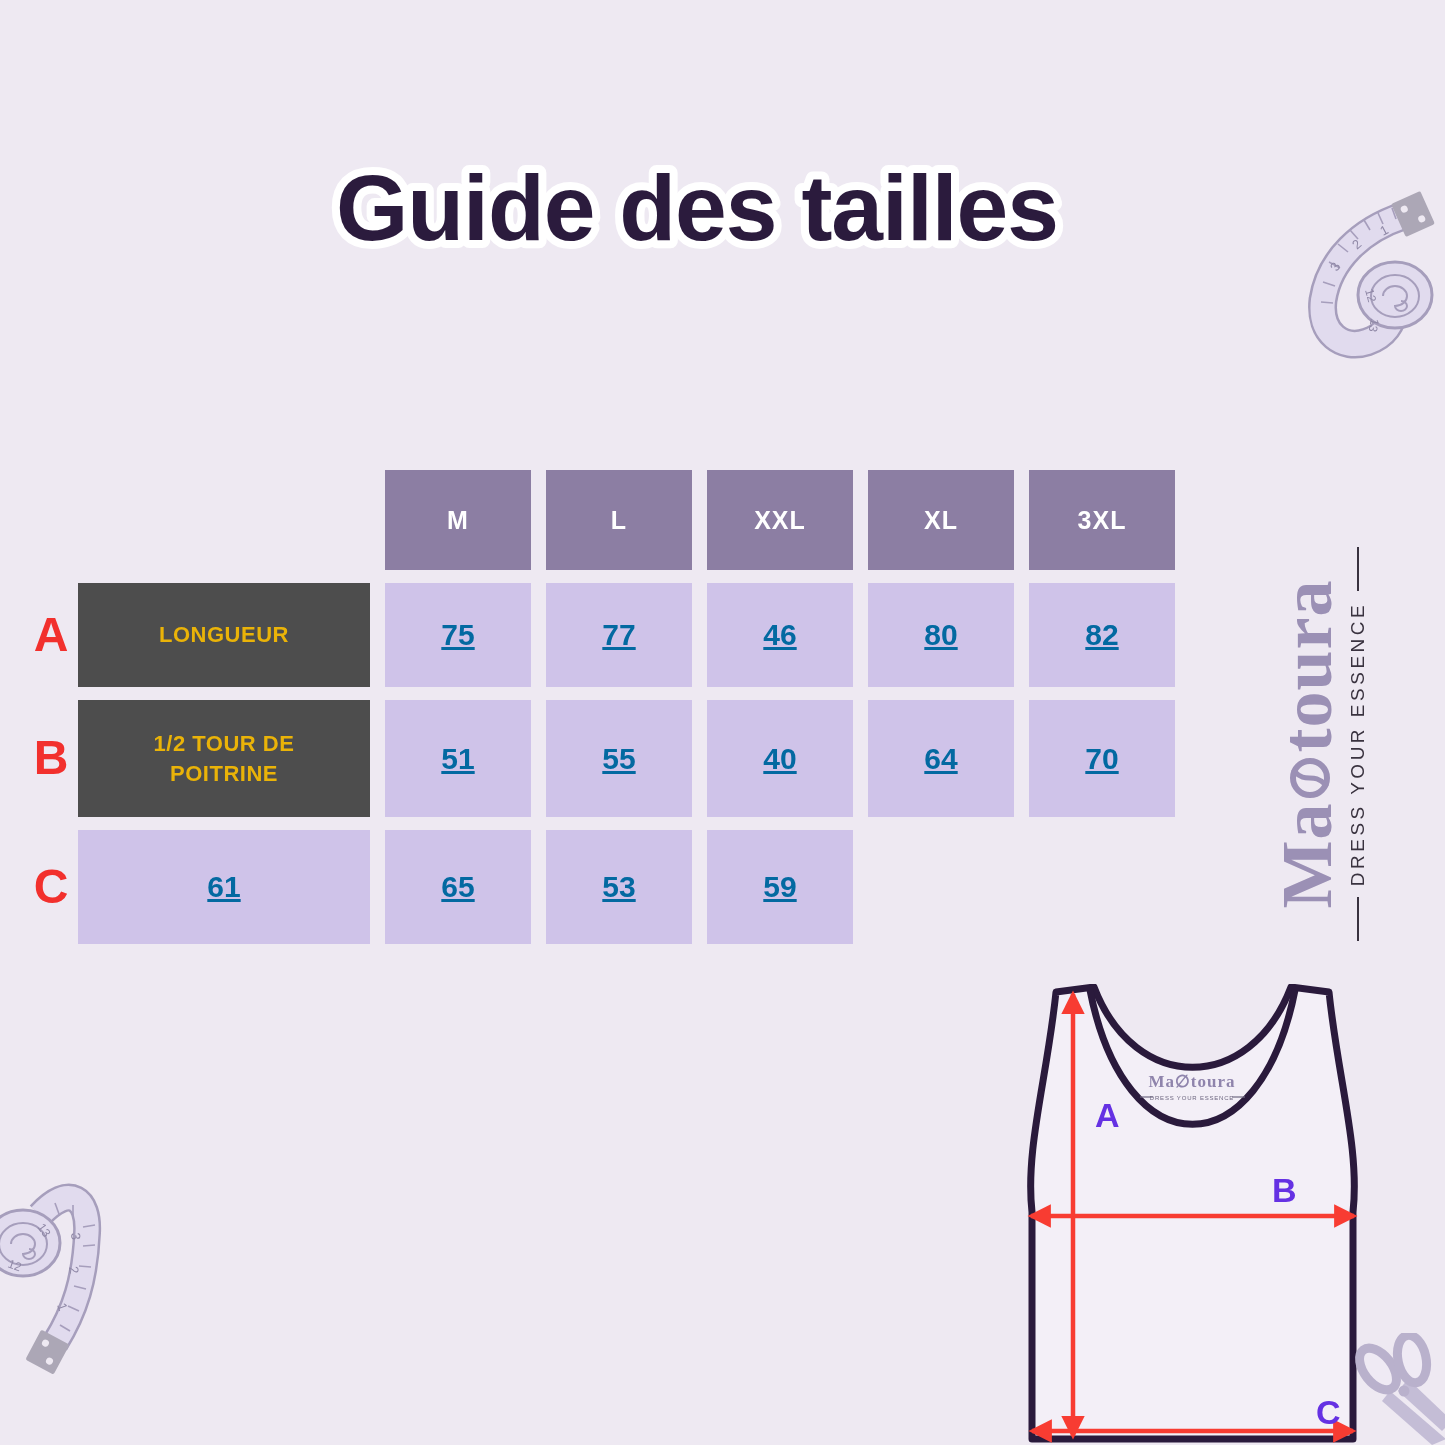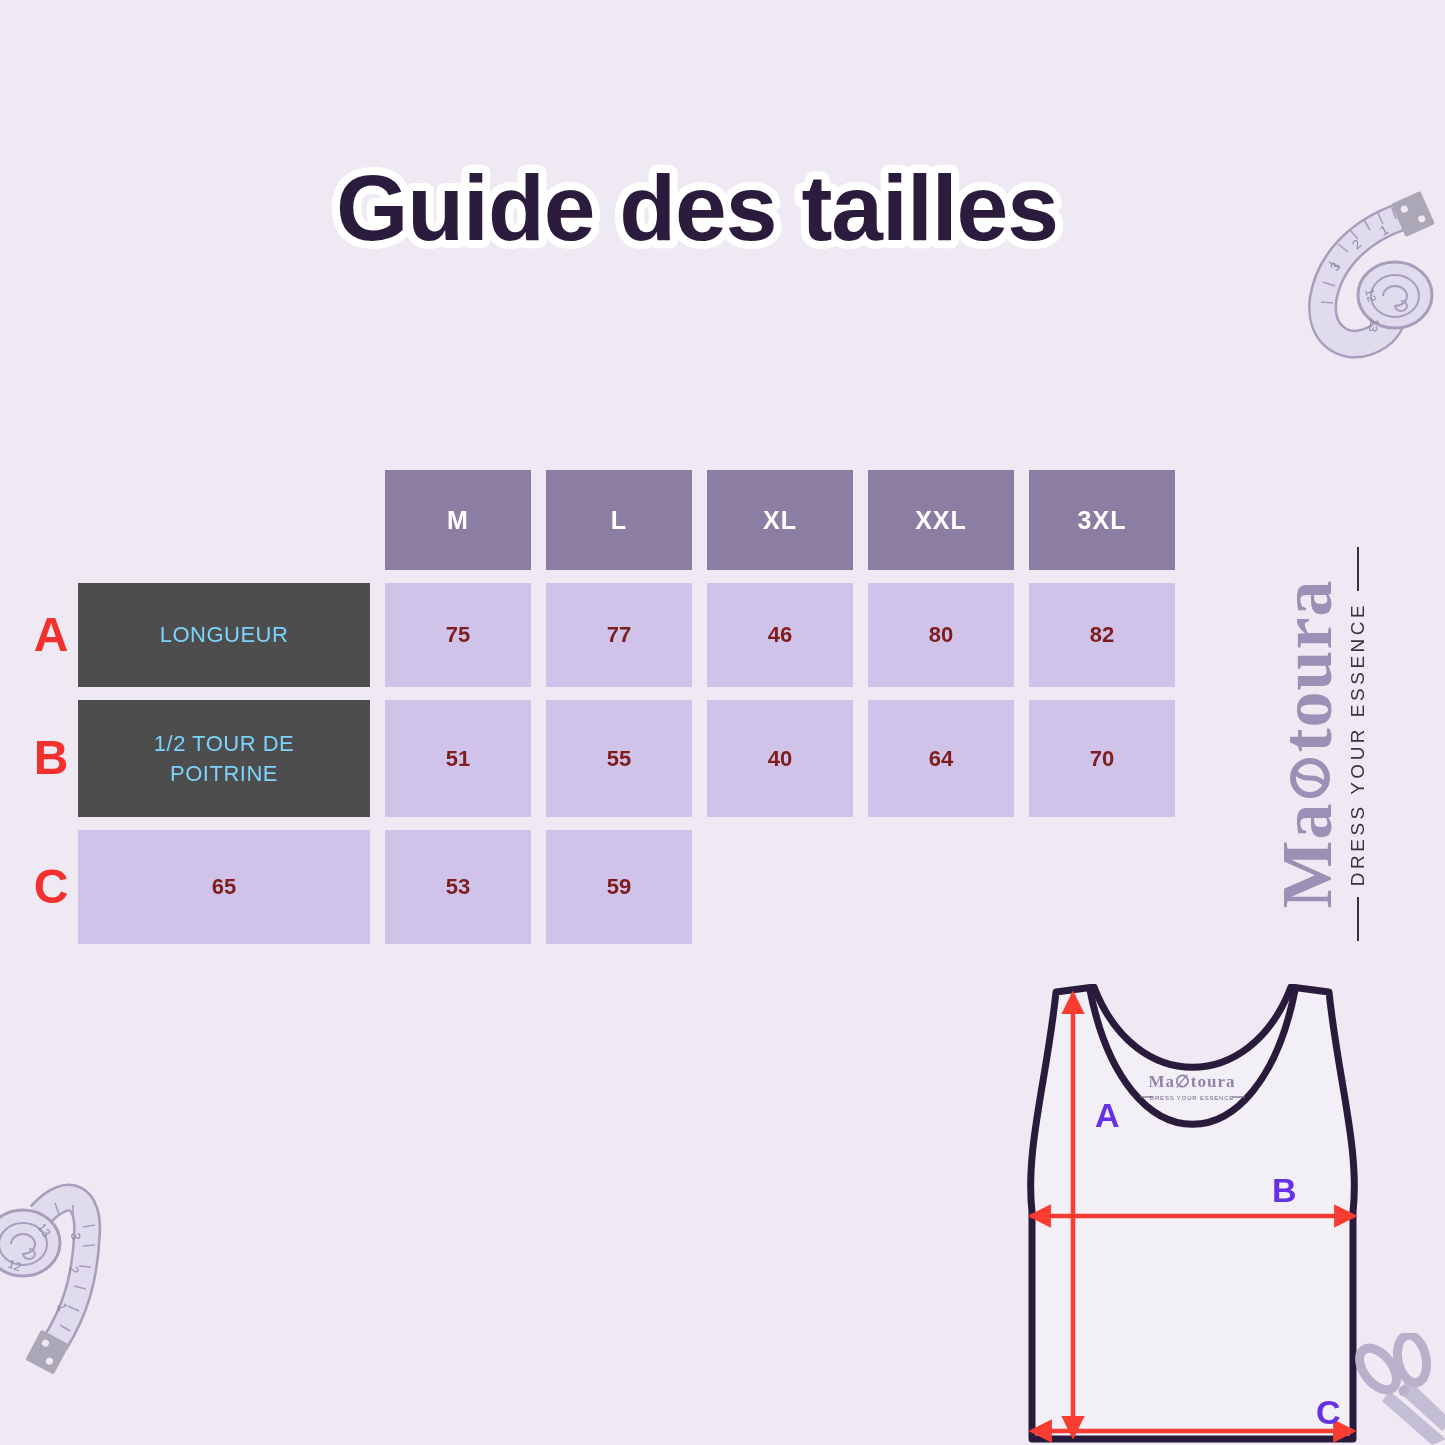--- a/index.html
+++ b/index.html
@@ -17,23 +17,23 @@
   .size-table{
     position:absolute;left:78px;top:470px;
     display:grid;
     grid-template-columns:292px repeat(5,146px);
     grid-template-rows:100px 104px 117px 114px;
     gap:13px 15px;
   }
   .cell{display:flex;align-items:center;justify-content:center;text-align:center;}
   .cell.empty{background:transparent;}
   .cell.size-header{background:#8C7EA3;color:#FFFFFF;font-weight:bold;font-size:25px;letter-spacing:1px;}
-  .cell.row-label{background:#4D4D4D;color:#7dd3fc;font-weight:normal;font-size:22px;letter-spacing:.5px;line-height:1.35;padding:0 0;box-sizing:border-box;}
+  .cell.row-label{background:#4D4D4D;color:#eab308;font-weight:bold;font-size:22px;letter-spacing:.5px;line-height:1.35;padding:0 0;box-sizing:border-box;}
   .cell.row-label span{display:block;max-width:232px;}
-  .cell.value{background:#CFC3E9;color:#7f1d1d;font-weight:bold;font-size:22px;}
+  .cell.value{background:#CFC3E9;color:#0369a1;font-weight:bold;font-size:30px;text-decoration:underline;}
 
   .row-letter{
     position:absolute;left:22px;width:58px;text-align:center;
     color:#F2302D;font-size:48px;font-weight:bold;line-height:48px;
   }
   .row-letter.a{top:611px;}
   .row-letter.b{top:734px;}
   .row-letter.c{top:863px;}
 
   
@@ -70,42 +70,43 @@
   </svg>
 
   <div class="row-letter a">A</div>
   <div class="row-letter b">B</div>
   <div class="row-letter c">C</div>
 
   <div class="size-table">
     <div class="cell empty"></div>
     <div class="cell size-header">M</div>
     <div class="cell size-header">L</div>
+    <div class="cell size-header">XXL</div>
     <div class="cell size-header">XL</div>
-    <div class="cell size-header">XXL</div>
     <div class="cell size-header">3XL</div>
 
     <div class="cell row-label">
         <span>LONGUEUR</span>
       </div>
     <div class="cell value">75</div>
     <div class="cell value">77</div>
     <div class="cell value">46</div>
     <div class="cell value">80</div>
     <div class="cell value">82</div>
 
     <div class="cell row-label">
         <span>1/2 TOUR DE POITRINE</span>
       </div>
     <div class="cell value">51</div>
     <div class="cell value">55</div>
     <div class="cell value">40</div>
     <div class="cell value">64</div>
     <div class="cell value">70</div>
 
+    <div class="cell value">61</div>
     <div class="cell value">65</div>
     <div class="cell value">53</div>
     <div class="cell value">59</div>
   </div>
 
   <div class="brand-logo">
     <div class="brand-name">
       <span>Ma</span>
       <svg class="o-glyph" width="46" height="46" viewBox="0 0 46 46">
         <circle cx="23" cy="23" r="17" fill="none" stroke="#9B90B5" stroke-width="6"></circle>

